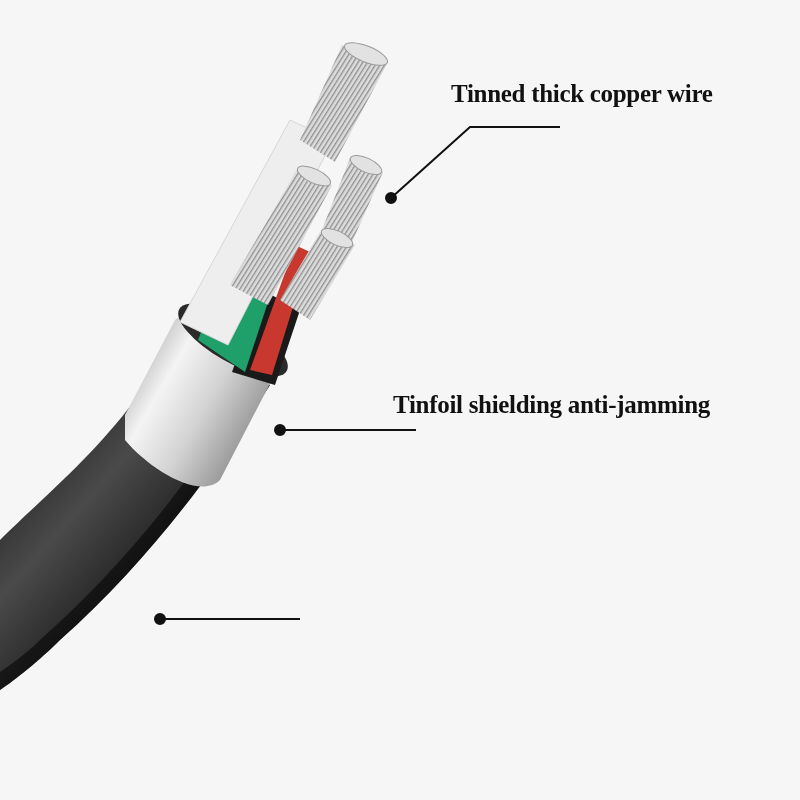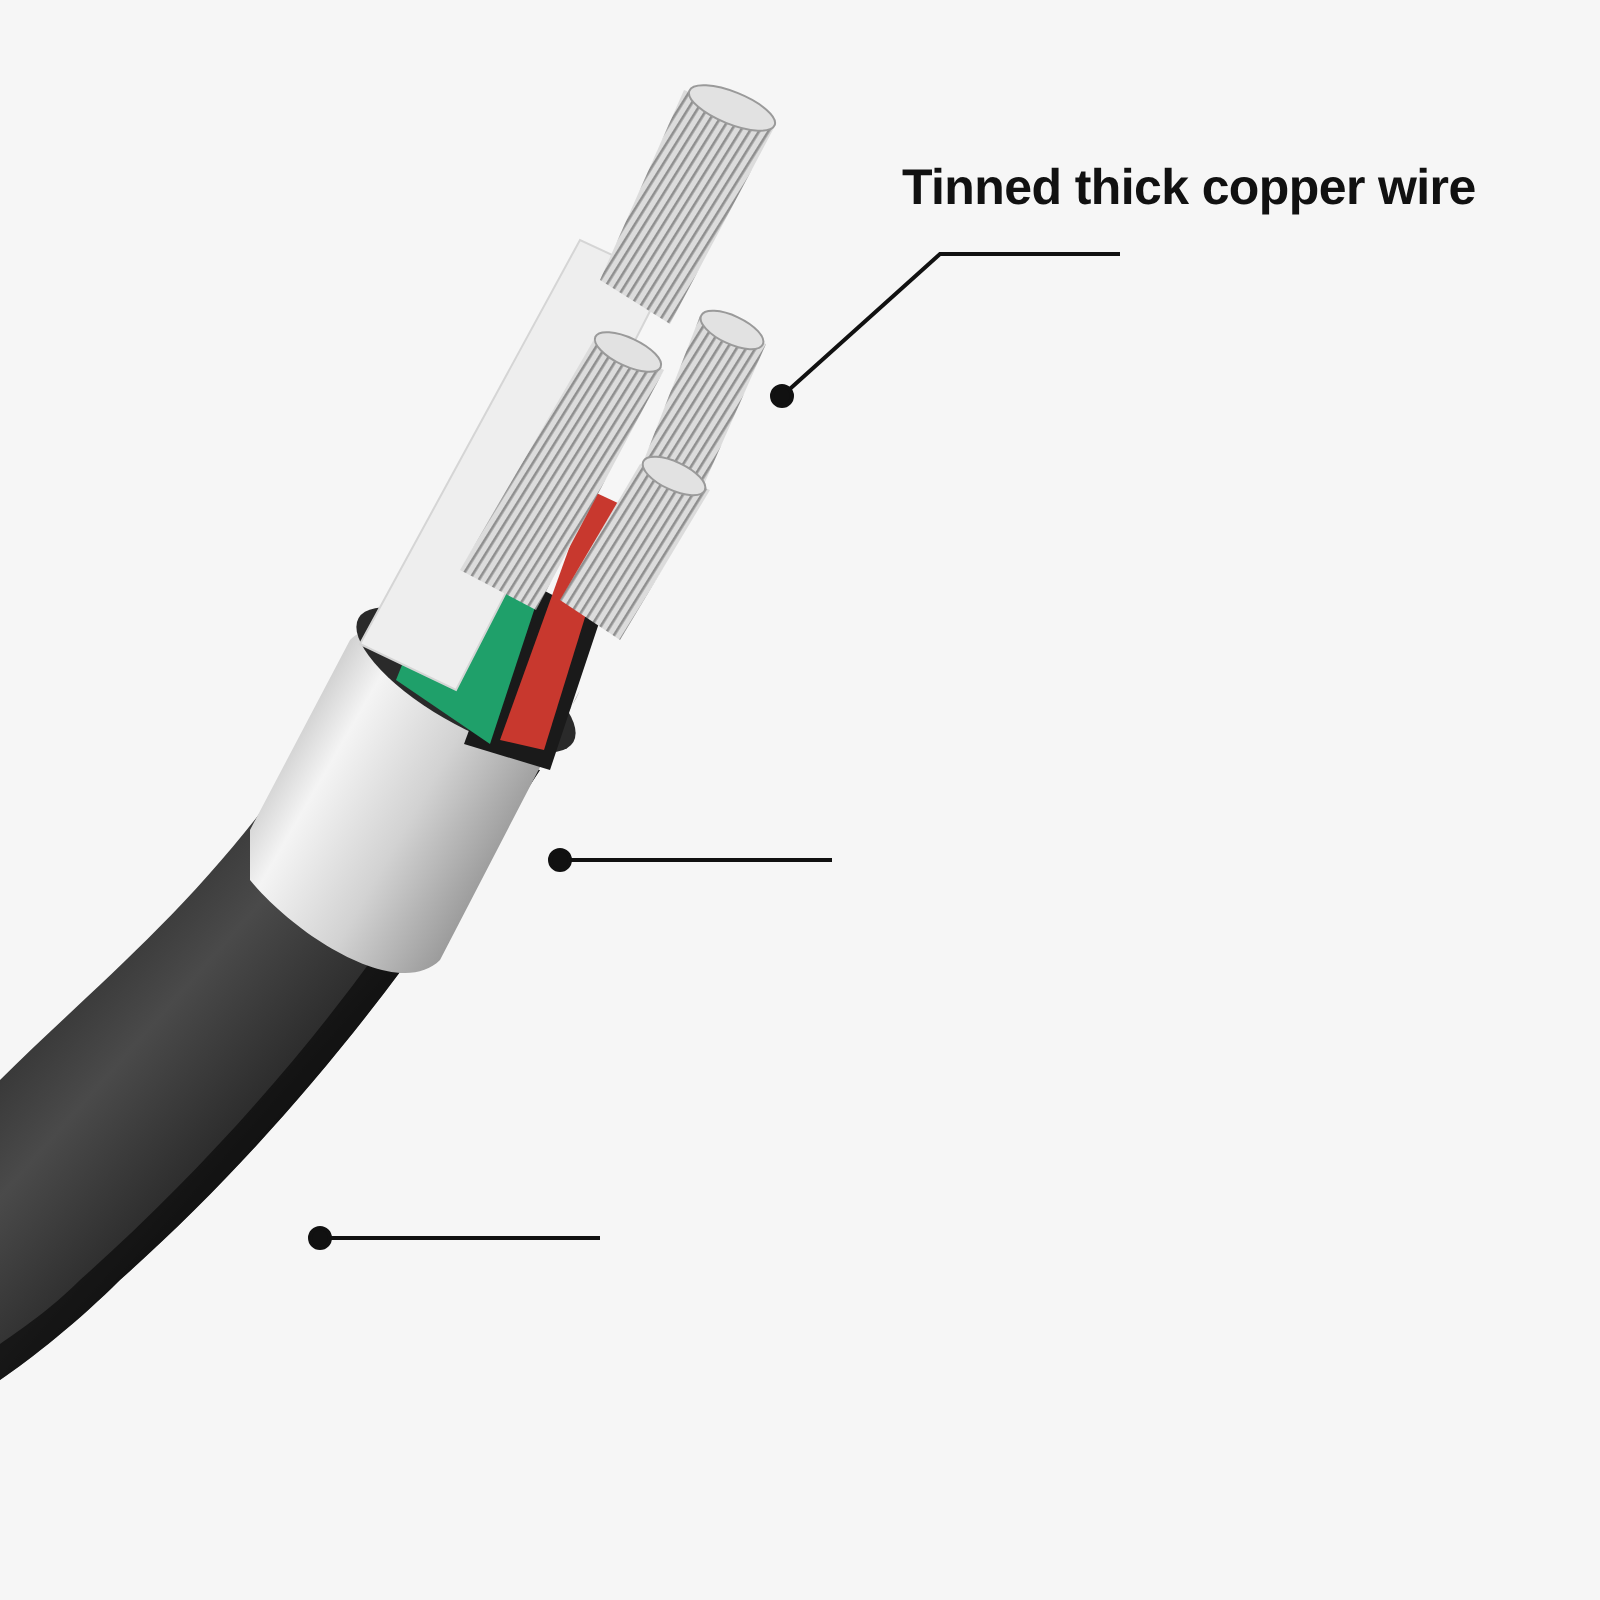--- a/index.html
+++ b/index.html
@@ -2,21 +2,21 @@
 <html><head>
   <meta charset="utf-8">
   <style>
     html, body { margin: 0; padding: 0; }
     body {
       width: 800px; height: 800px; overflow: hidden;
       background: #f6f6f6;
       font-family: "Liberation Sans", "DejaVu Sans", sans-serif;
       position: relative;
     }
-    .stage { position: absolute; left: 0; top: 0; width: 800px; height: 800px; }
+    .stage { position: absolute; left: 0; top: 0; width: 800px; height: 800px; font-family: Liberation Serif, serif; }
     svg.illustration { position: absolute; left: 0; top: 0; }
     .label {
       position: absolute;
       font-weight: bold;
       color: #111;
       font-size: 25px;
       white-space: nowrap;
       letter-spacing: -0.3px;
     }
     .lbl-copper { left: 451px; top: 80px; }
@@ -83,13 +83,14 @@
       <line x1="280" y1="430" x2="416" y2="430"></line>
       <circle cx="280" cy="430" r="5"></circle>
     </g>
     <g fill="#111" stroke="#111" stroke-width="2">
       <line x1="160" y1="619" x2="300" y2="619"></line>
       <circle cx="160" cy="619" r="5"></circle>
     </g>
   </svg>
 
   <div class="label lbl-copper">Tinned thick copper wire</div>
+  <div class="label lbl-foil">Tinfoil shielding anti-jamming</div>
 </div>
 
 </body></html>

